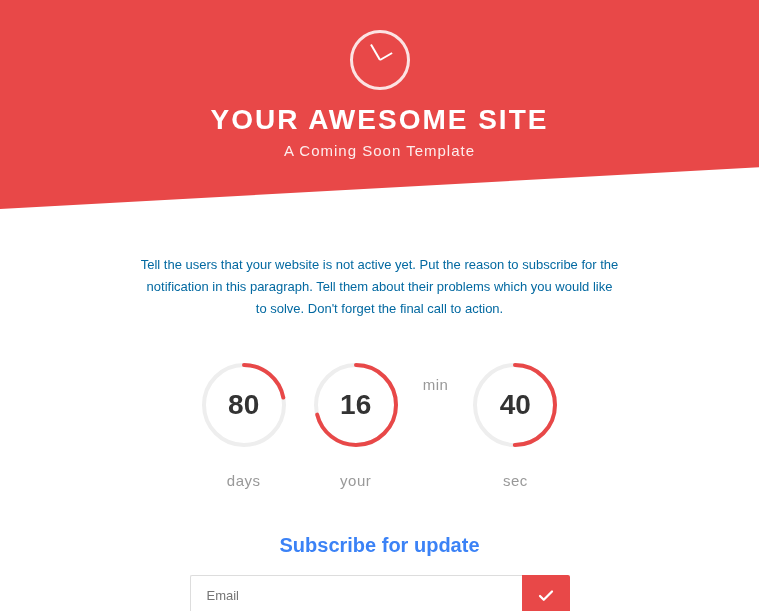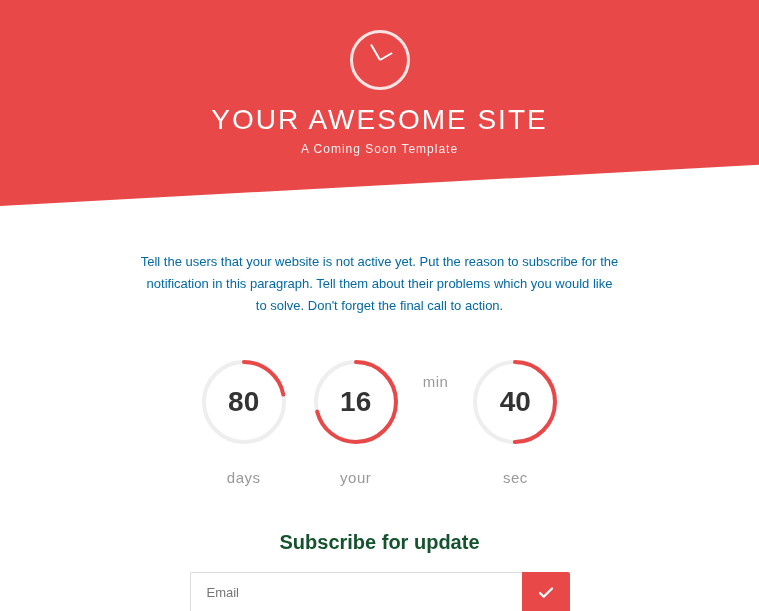--- a/index.html
+++ b/index.html
@@ -51,29 +51,29 @@
       background: white;
       bottom: 50%;
       left: 50%;
       transform: translateX(-50%) rotate(60deg);
       transform-origin: bottom center;
     }
 
     .site-title {
       color: #fff;
       font-size: 28px;
-      font-weight: 400;
+      font-weight: 700;
       letter-spacing: 2px;
       text-transform: uppercase;
       margin-bottom: 6px;
     }
 
     .site-subtitle {
       color: rgba(255,255,255,0.9);
-      font-size: 12px;
+      font-size: 15px;
       letter-spacing: 1px;
     }
 
     
     .main {
       padding: 40px 20px 30px;
       text-align: center;
     }
 
     .coming-soon-title {
@@ -155,21 +155,21 @@
     }
 
     
     .subscribe-section {
       margin-bottom: 30px;
     }
 
     .subscribe-title {
       font-size: 20px;
       font-weight: 700;
-      color: #14532d;
+      color: #3b82f6;
       margin-bottom: 18px;
     }
 
     .subscribe-form {
       display: flex;
       justify-content: center;
       max-width: 380px;
       margin: 0 auto;
     }
 

